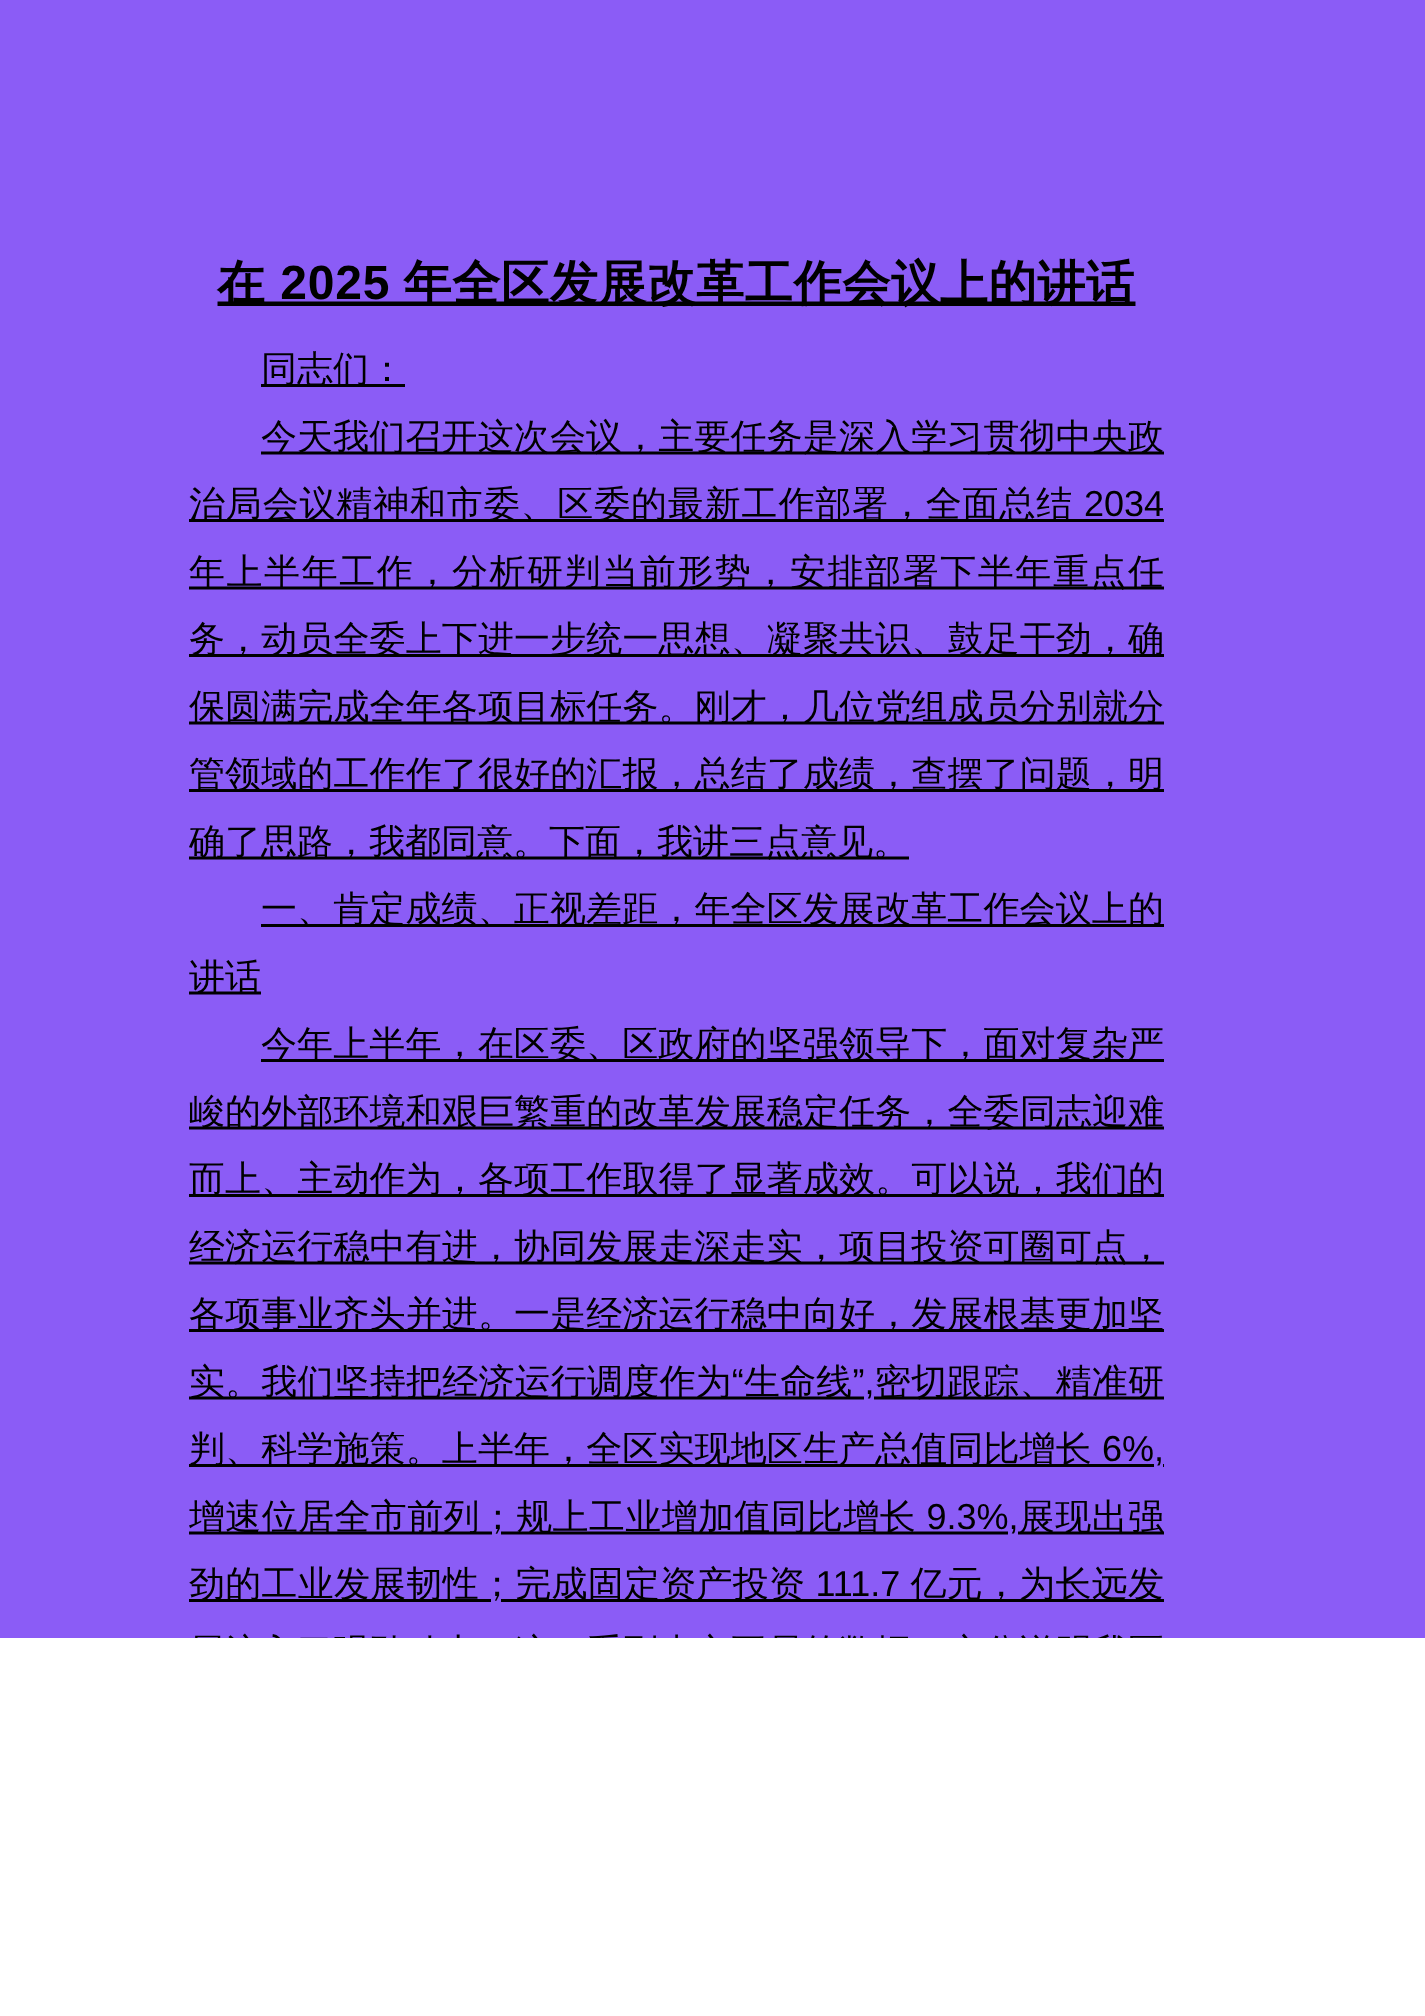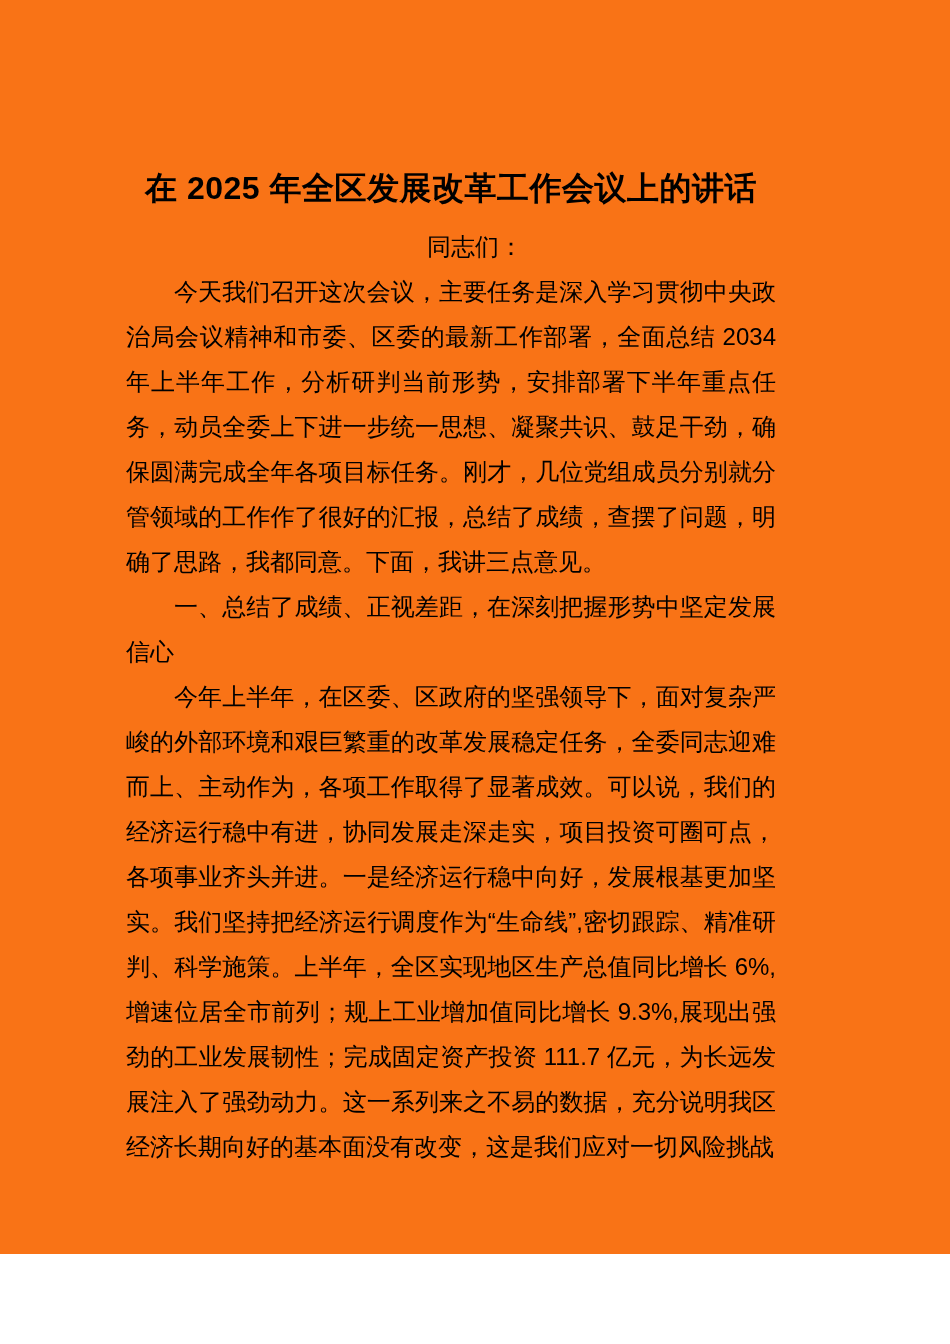--- a/index.html
+++ b/index.html
@@ -5,24 +5,25 @@
   * { margin: 0; padding: 0; box-sizing: border-box; }
 
   html, body {
     background: #ffffff;
     font-family: "Liberation Sans", "DejaVu Sans", sans-serif;
   }
 
   .page {
     position: relative;
     width: 950px;
-    height: 1254px;
-    background: #f97316;
+    height: 1092px;
+    background: #8b5cf6;
     color: #000000;
     overflow: hidden;
+    text-decoration: underline;
   }
 
   .content {
     padding: 164px 174px 0 126px; 
   }
 
   .doc-title {
     font-size: 32px;
     font-weight: 600;
     line-height: 48px;
@@ -35,36 +36,36 @@
   .doc-body p {
     font-size: 24px;
     line-height: 45px;
     text-align: justify;
     text-indent: 2em;
     word-break: normal;
     line-break: strict;
   }
 
   .doc-body p.salutation {
-    text-align: center;
+    text-align: left;
   }
 </style>
 </head>
 <body>
 
 <div class="page">
   <div class="content">
 
     <h1 class="doc-title">在 2025 年全区发展改革工作会议上的讲话</h1>
 
     <div class="doc-body">
 
       <p class="salutation">同志们：</p>
 
       <p>今天我们召开这次会议，主要任务是深入学习贯彻中央政治局会议精神和市委、区委的最新工作部署，全面总结 2034 年上半年工作，分析研判当前形势，安排部署下半年重点任务，动员全委上下进一步统一思想、凝聚共识、鼓足干劲，确保圆满完成全年各项目标任务。刚才，几位党组成员分别就分管领域的工作作了很好的汇报，总结了成绩，查摆了问题，明确了思路，我都同意。下面，我讲三点意见。</p>
 
-      <p>一、总结了成绩、正视差距，在深刻把握形势中坚定发展信心</p>
+      <p>一、肯定成绩、正视差距，年全区发展改革工作会议上的讲话</p>
 
       <p>今年上半年，在区委、区政府的坚强领导下，面对复杂严峻的外部环境和艰巨繁重的改革发展稳定任务，全委同志迎难而上、主动作为，各项工作取得了显著成效。可以说，我们的经济运行稳中有进，协同发展走深走实，项目投资可圈可点，各项事业齐头并进。一是经济运行稳中向好，发展根基更加坚实。我们坚持把经济运行调度作为“生命线”,密切跟踪、精准研判、科学施策。上半年，全区实现地区生产总值同比增长 6%,增速位居全市前列；规上工业增加值同比增长 9.3%,展现出强劲的工业发展韧性；完成固定资产投资 111.7 亿元，为长远发展注入了强劲动力。这一系列来之不易的数据，充分说明我区经济长期向好的基本面没有改变，这是我们应对一切风险挑战</p>
 
     </div>
   </div>
 </div>
 
 </body></html>

